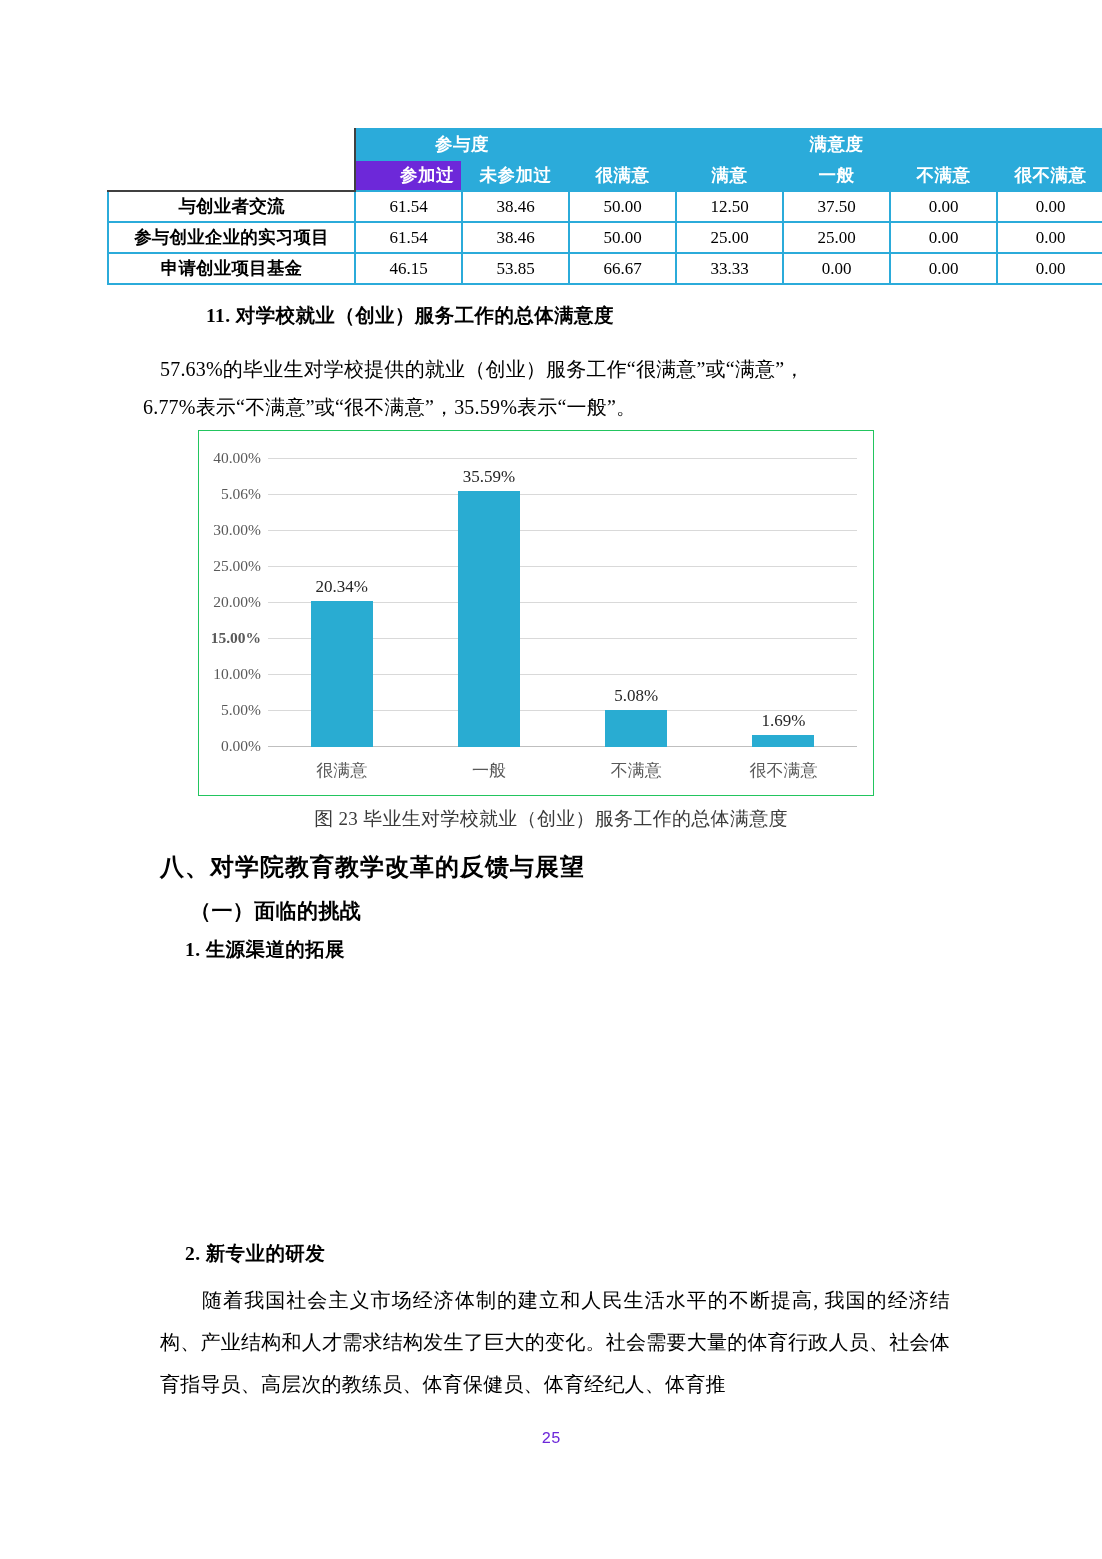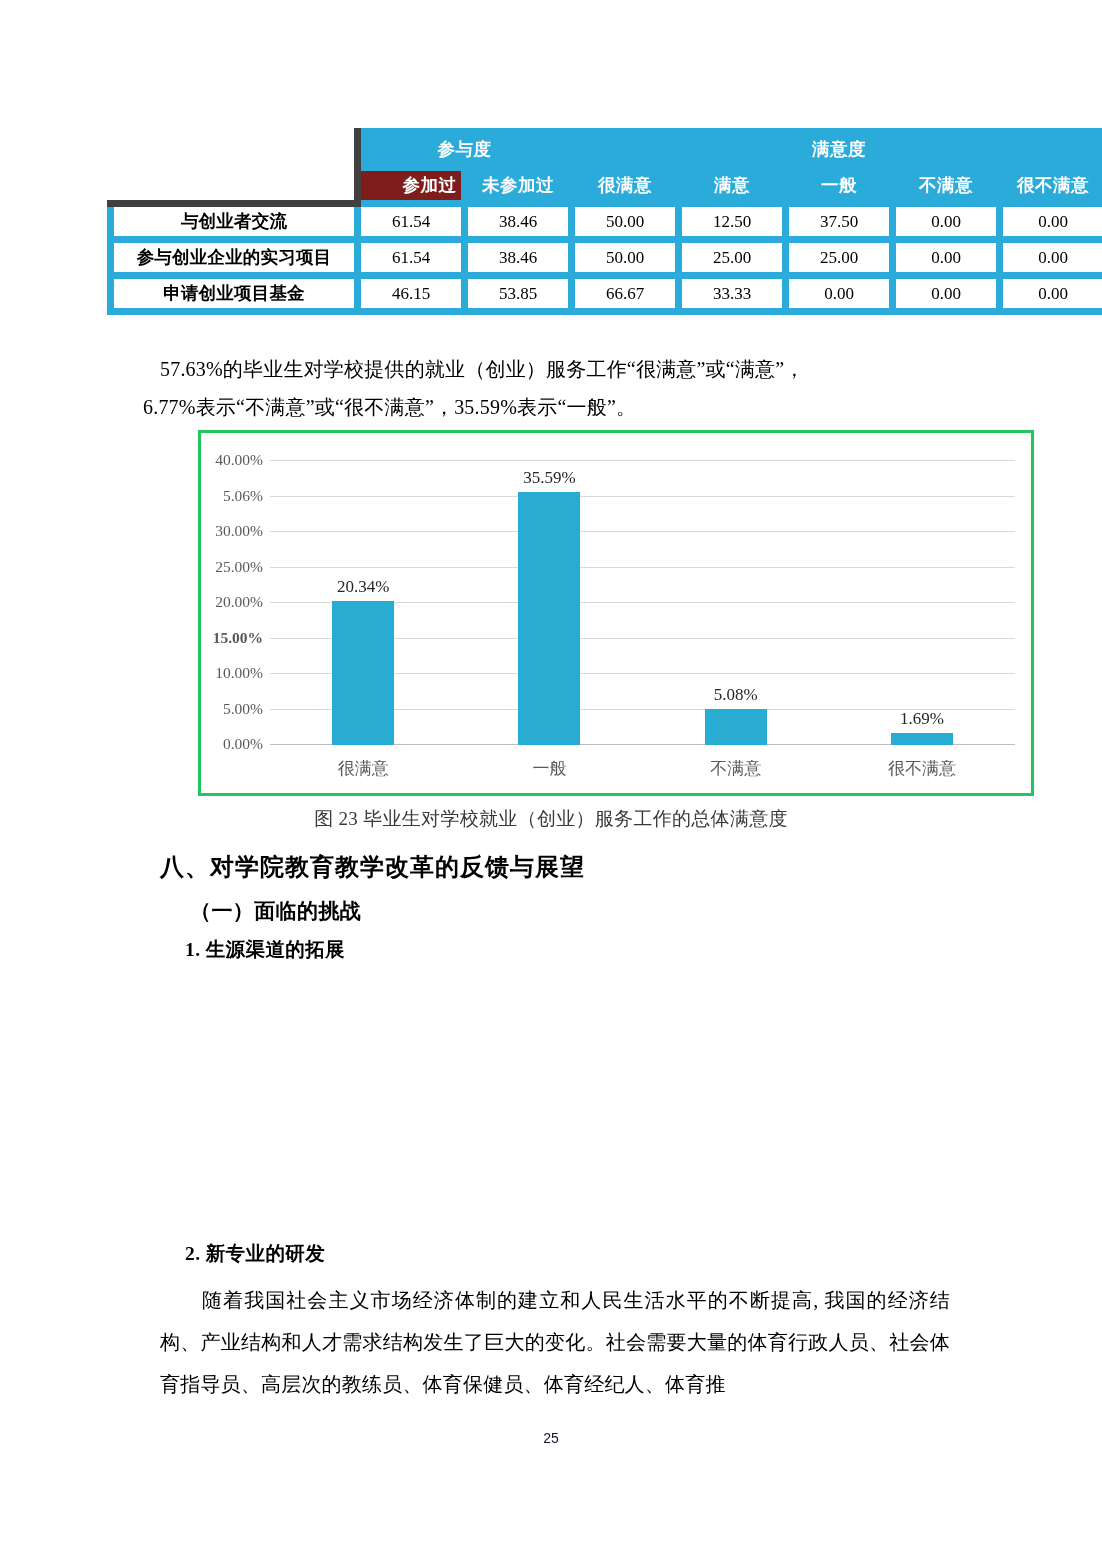--- a/index.html
+++ b/index.html
@@ -28,21 +28,21 @@
     top: 128px;
     width: 892px;
   }
   table.data-table {
     width: 100%;
     border-collapse: collapse;
     table-layout: fixed;
   }
   table.data-table th,
   table.data-table td {
-    border: 7px solid #404040;
+    border: 2px solid #404040;
     text-align: center;
     vertical-align: middle;
     font-size: 17.5px;
     line-height: 1.15;
     padding: 0;
     height: 29px;
     font-family: "Liberation Serif", "DejaVu Serif", serif;
   }
   table.data-table th {
     background: #2babda;
@@ -88,23 +88,23 @@
     line-height: 42px;
     letter-spacing: 0.2px;
     text-align: justify;
   }
 
   
   .chart-box {
     position: absolute;
     left: 198px;
     top: 430px;
-    width: 836px;
+    width: 676px;
     height: 366px;
-    border: 3px solid #22c55e;
+    border: 1px solid #22c55e;
     background: #ffffff;
     box-sizing: border-box;
   }
   .plot {
     position: absolute;
     left: 69px;
     top: 28px;
     right: 16px;
     bottom: 48px;
   }
@@ -172,23 +172,23 @@
     font-size: 19px;
     color: #3a3a3a;
     letter-spacing: 0.3px;
   }
 
   .page-number {
     position: absolute;
     left: 0;
     width: 100%;
     text-align: center;
-    font-size: 14px;
-    font-family: Liberation Sans, sans-serif;
-    color: #0f172a;
+    font-size: 16px;
+    font-family: Liberation Mono, monospace;
+    color: #6d28d9;
   }
 </style>
 </head>
 <body>
 
 <div class="page">
 
   <div class="data-table-wrap">
     <table class="data-table">
       <colgroup>
@@ -201,21 +201,21 @@
           <col class="col-v">
           <col class="col-v">
       </colgroup>
       <thead>
         <tr>
           <th class="blank-corner" rowspan="2"></th>
           <th colspan="2" style="background: rgb(43, 171, 218); border-color: rgb(43, 171, 218);">参与度</th>
           <th colspan="5" style="background: rgb(43, 171, 218); border-color: rgb(43, 171, 218);">满意度</th>
         </tr>
         <tr>
-          <th style="background: #7f1d1d; border-color: rgb(43, 171, 218); padding-left: 37px;">参加过</th>
+          <th style="background: #6d28d9; border-color: rgb(43, 171, 218); padding-left: 37px;">参加过</th>
           <th style="background: rgb(43, 171, 218); border-color: rgb(43, 171, 218);">未参加过</th>
           <th style="background: rgb(43, 171, 218); border-color: rgb(43, 171, 218);">很满意</th>
           <th style="background: rgb(43, 171, 218); border-color: rgb(43, 171, 218);">满意</th>
           <th style="background: rgb(43, 171, 218); border-color: rgb(43, 171, 218);">一般</th>
           <th style="background: rgb(43, 171, 218); border-color: rgb(43, 171, 218);">不满意</th>
           <th style="background: rgb(43, 171, 218); border-color: rgb(43, 171, 218);">很不满意</th>
         </tr>
       </thead>
       <tbody>
         <tr>
@@ -245,20 +245,21 @@
           <td class="num" style="border-color: rgb(43, 171, 218);">66.67</td>
           <td class="num" style="border-color: rgb(43, 171, 218);">33.33</td>
           <td class="num" style="border-color: rgb(43, 171, 218);">0.00</td>
           <td class="num" style="border-color: rgb(43, 171, 218);">0.00</td>
           <td class="num" style="border-color: rgb(43, 171, 218);">0.00</td>
         </tr>
       </tbody>
     </table>
   </div>
 
+  <div class="h-sub" style="left:206px; top:302px;">11. 对学校就业（创业）服务工作的总体满意度</div>
 
   <div class="para" style="left:160px; top:348px; width:790px;">57.63%的毕业生对学校提供的就业（创业）服务工作“很满意”或“满意”，</div>
   <div class="para" style="left:143px; top:386px; width:810px;">6.77%表示“不满意”或“很不满意”，35.59%表示“一般”。</div>
 
   <div class="chart-box">
     <div class="plot">
 
       <div class="gridline" style="bottom:100%;">
         <span class="ytick">40.00%</span>
       </div>

